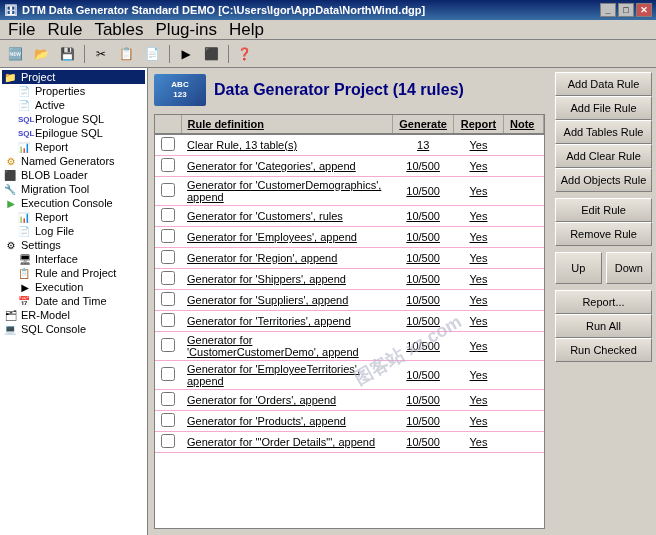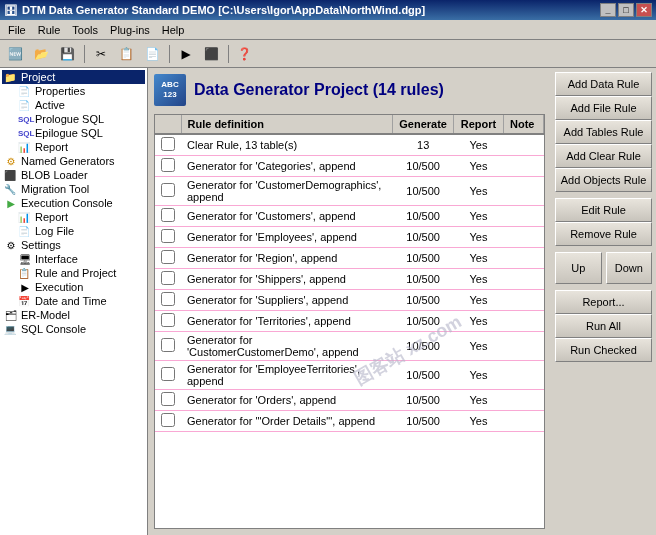--- a/index.html
+++ b/index.html
@@ -34,21 +34,21 @@
     .menu-bar {
       background: #d4d0c8;
       height: 20px;
       display: flex;
       align-items: center;
       padding: 0 2px;
       border-bottom: 1px solid #808080;
     }
     .menu-item {
       padding: 2px 6px;
-      font-size: 11px;
+      font-size: 17px;
       cursor: pointer;
     }
 
     
     .toolbar {
       background: #d4d0c8;
       height: 28px;
       display: flex;
       align-items: center;
       padding: 2px 4px;
@@ -107,21 +107,21 @@
     }
 
     
     .project-header {
       display: flex;
       align-items: center;
       gap: 8px;
       margin-bottom: 8px;
     }
     .project-icon {
-      width: 32px; height: 32px;
+      width: 52px; height: 32px;
       background: linear-gradient(135deg, #4488cc, #224488);
       display: flex; align-items: center; justify-content: center;
       color: white; font-size: 14px; font-weight: bold;
       border-radius: 2px;
     }
     .project-title {
       font-size: 16px;
       font-weight: bold;
       color: #000080;
     }
@@ -130,20 +130,21 @@
     .rules-table-container {
       flex: 1;
       overflow-y: auto;
       border: 1px solid #808080;
       background: white;
     }
     table {
       width: 100%;
       border-collapse: collapse;
       font-size: 11px;
+      text-decoration: underline;
     }
     thead tr {
       background: #d4d0c8;
       border-bottom: 2px solid #808080;
     }
     thead th {
       text-align: left;
       padding: 3px 6px;
       font-weight: bold;
       border-right: 1px solid #a0a0a0;
@@ -217,21 +218,21 @@
   <div class="title-bar-controls">
     <div class="title-btn">_</div>
     <div class="title-btn">□</div>
     <div class="title-btn close">✕</div>
   </div>
 </div>
 
 <div class="menu-bar">
   <div class="menu-item">File</div>
   <div class="menu-item">Rule</div>
-  <div class="menu-item">Tools</div>
+  <div class="menu-item">Tables</div>
   <div class="menu-item">Plug-ins</div>
   <div class="menu-item">Help</div>
 </div>
 
 <div class="toolbar">
   <div class="tb-btn" title="New">🆕</div>
   <div class="tb-btn" title="Open">📂</div>
   <div class="tb-btn" title="Save">💾</div>
   <div class="tb-separator"></div>
   <div class="tb-btn" title="Cut">✂</div>
@@ -370,21 +371,21 @@
       </td>
       <td>Generator for 'CustomerDemographics', append</td>
       <td class="col-gen">10/500</td>
       <td class="col-active">Yes</td>
       <td class="col-note"></td>
     </tr>
             <tr>
       <td>
         <input type="checkbox" class="rule-checkbox" style="">
       </td>
-      <td>Generator for 'Customers', append</td>
+      <td>Generator for 'Customers', rules</td>
       <td class="col-gen">10/500</td>
       <td class="col-active">Yes</td>
       <td class="col-note"></td>
     </tr>
             <tr>
       <td>
         <input type="checkbox" class="rule-checkbox" style="">
       </td>
       <td>Generator for 'Employees', append</td>
       <td class="col-gen">10/500</td>
@@ -443,20 +444,29 @@
       <td>Generator for 'EmployeeTerritories', append</td>
       <td class="col-gen">10/500</td>
       <td class="col-active">Yes</td>
       <td class="col-note"></td>
     </tr>
             <tr>
       <td>
         <input type="checkbox" class="rule-checkbox" style="">
       </td>
       <td>Generator for 'Orders', append</td>
+      <td class="col-gen">10/500</td>
+      <td class="col-active">Yes</td>
+      <td class="col-note"></td>
+    </tr>
+            <tr>
+      <td>
+        <input type="checkbox" class="rule-checkbox" style="">
+      </td>
+      <td>Generator for 'Products', append</td>
       <td class="col-gen">10/500</td>
       <td class="col-active">Yes</td>
       <td class="col-note"></td>
     </tr>
             <tr>
       <td>
         <input type="checkbox" class="rule-checkbox" style="">
       </td>
       <td>Generator for '"Order Details"', append</td>
       <td class="col-gen">10/500</td>

